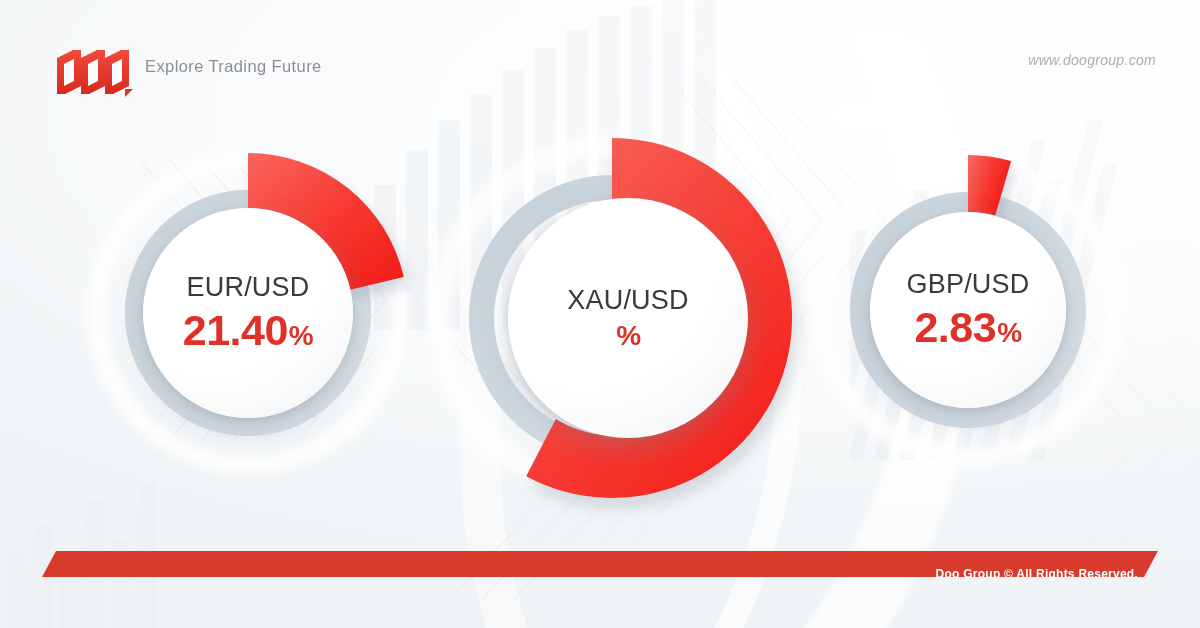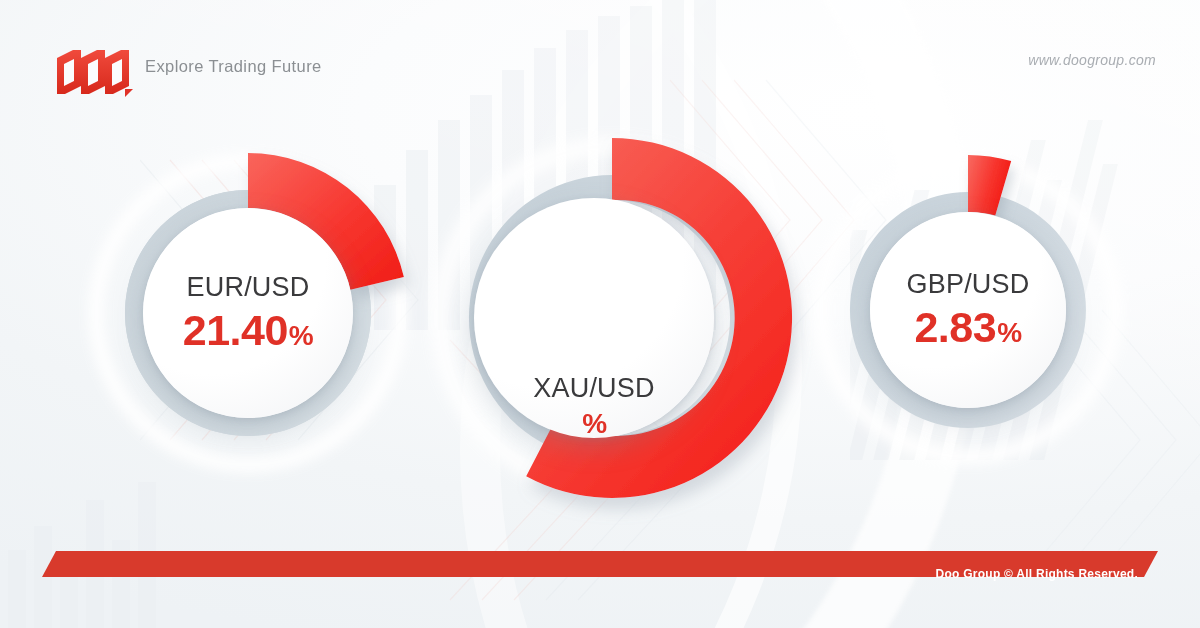--- a/index.html
+++ b/index.html
@@ -305,21 +305,21 @@
         <circle cx="180" cy="180" r="172" fill="none" stroke="#ffffff" stroke-width="18" opacity=".9" filter="url(#gl2)"></circle>
 
         <path d="M180,37 a143,143 0 1,1 -0.1,0 Z M180,62 a118,118 0 1,0 0.1,0 Z" fill="url(#trk2)" fill-rule="evenodd"></path>
 
         <path d="M180 0
                  A180 180 0 1 1 94.2 338.2
                  L 123.8 281.0
                  A118 118 0 1 0 180 62 Z" fill="url(#arc2)" filter="url(#sh2)"></path>
       </svg>
 
-      <div class="center-disc" style="left:42px;top:60px;width:240px;height:240px;justify-content:flex-end;">
+      <div class="center-disc" style="left:76px;top:60px;width:240px;height:240px;">
         <div class="pair-label">XAU/USD</div>
         <div class="pair-value">
           <span class="pct">%</span>
         </div>
       </div>
     </div>
 
     <div class="donut" style="left:813px;top:155px;width:310px;height:310px;">
       <svg width="310" height="310" viewBox="0 0 310 310">
         <defs>

